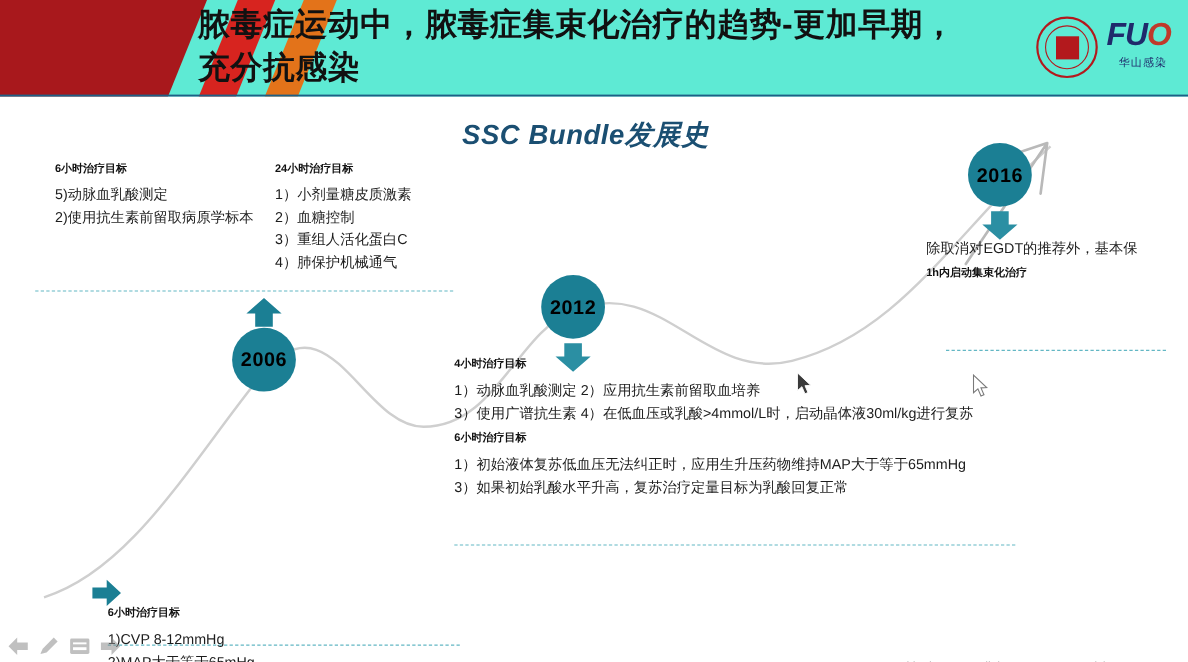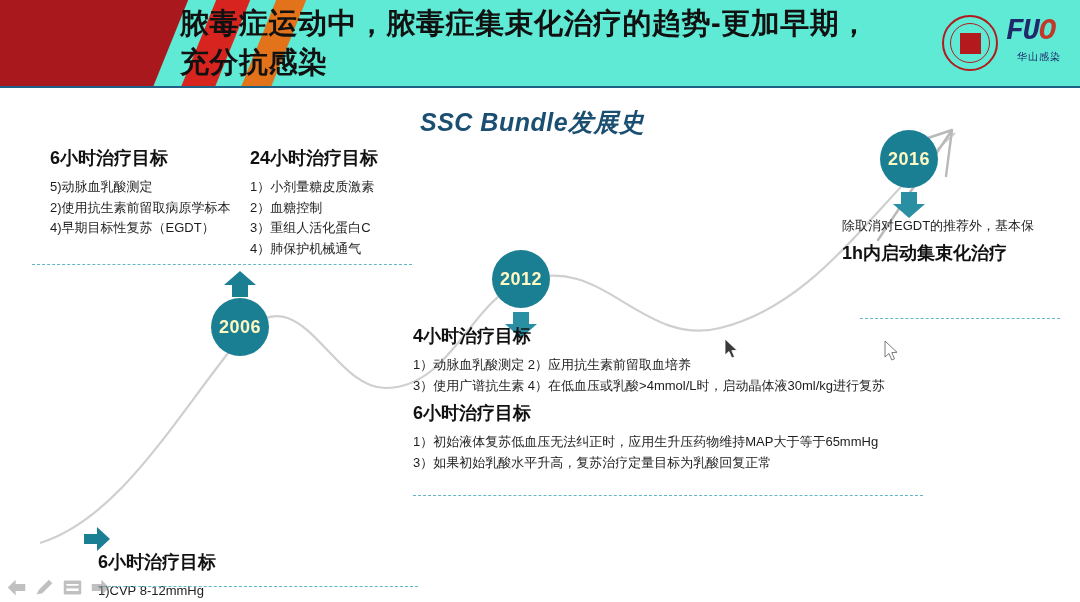--- a/index.html
+++ b/index.html
@@ -16,46 +16,46 @@
 
   #header-title{position:absolute;left:180px;top:4px;width:700px;
        font-size:29px;font-weight:bold;line-height:39px;color:#111;letter-spacing:.5px;}
 
   #header-logos{position:absolute;right:6px;top:5px;width:140px;height:78px;}
   #seal{position:absolute;left:8px;top:10px;width:56px;height:56px;border-radius:50%;
         border:2.5px solid #b3191d;box-sizing:border-box;}
   #seal:before{content:"";position:absolute;left:6px;top:6px;right:6px;bottom:6px;
         border:1px solid #b3191d;border-radius:50%;}
   #seal-inner{position:absolute;left:16px;top:16px;width:21px;height:21px;background:#b3191d;}
-  #fudan-logo{position:absolute;left:72px;top:8px;width:64px;height:60px;font-family:Liberation Mono, monospace;}
+  #fudan-logo{position:absolute;left:72px;top:8px;width:64px;height:60px;}
   #fudan-mark{position:absolute;left:0;top:2px;width:64px;height:34px;
         font-size:29px;font-weight:bold;font-style:italic;color:#1f2a6b;line-height:34px;letter-spacing:-1px;}
   #fudan-mark .o{color:#c0392b;}
   #fudan-sub{position:absolute;left:2px;top:37px;width:62px;font-size:10px;color:#1f2a6b;
         letter-spacing:1px;text-align:center;}
   #header-rule{position:absolute;left:0;top:86px;width:1080px;height:2px;background:#1e5f86;}
 
   
   #canvas{position:absolute;left:0;top:88px;width:1080px;height:440px;background:#fff;}
 
   #chart-title{position:absolute;left:420px;top:18px;font-size:25px;font-weight:bold;
        font-style:italic;color:#1b4f72;letter-spacing:.5px;}
 
   
   #curve-svg{position:absolute;left:0;top:0;width:1080px;height:514px;}
 
   
   .year-bubble{position:absolute;border-radius:50%;background:#1b7f94;
-       color:#fef9c3;font-weight:bold;display:flex;align-items:center;justify-content:center;
+       color:#000000;font-weight:bold;display:flex;align-items:center;justify-content:center;
        letter-spacing:.5px;}
   .arrow{position:absolute;}
 
   
   .blk{position:absolute;}
-  .blk-head{font-weight:bold;font-size:18px;color:#111;margin-bottom:7px;}
+  .blk-head{font-weight:bold;font-size:10px;color:#111;margin-bottom:7px;}
   .blk-line{font-size:13px;color:#1d1d1d;line-height:20.5px;white-space:nowrap;}
 
   .dashed{position:absolute;border-top:1.6px dashed #63b7c4;}
 
   #refs{position:absolute;left:812px;top:511px;}
   .ref-line{font-size:11.5px;color:#2b2b2b;line-height:17px;white-space:nowrap;}
 
   
   .cursor{position:absolute;width:0;height:0;}
   .cursor svg{display:block;}
@@ -107,21 +107,20 @@
     <div class="blk-line">1)CVP 8-12mmHg</div>
     <div class="blk-line">2)MAP大于等于65mHg</div>
 
   </div>
   <div class="dashed" style="left:98px;top:498px;width:320px;"></div>
 
   <div class="blk" style="left:50px;top:58px;">
     <div class="blk-head">6小时治疗目标</div>
     <div class="blk-line">5)动脉血乳酸测定</div>
     <div class="blk-line">2)使用抗生素前留取病原学标本</div>
-    <div class="blk-line">4)早期目标性复苏（EGDT）</div>
   </div>
 
   <div class="blk" style="left:250px;top:58px;">
     <div class="blk-head">24小时治疗目标</div>
     <div class="blk-line">1）小剂量糖皮质激素</div>
     <div class="blk-line">2）血糖控制</div>
     <div class="blk-line">3）重组人活化蛋白C</div>
     <div class="blk-line">4）肺保护机械通气</div>
   </div>
 

